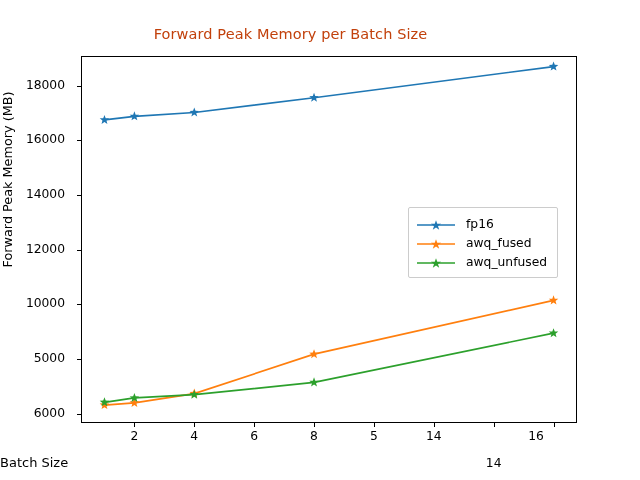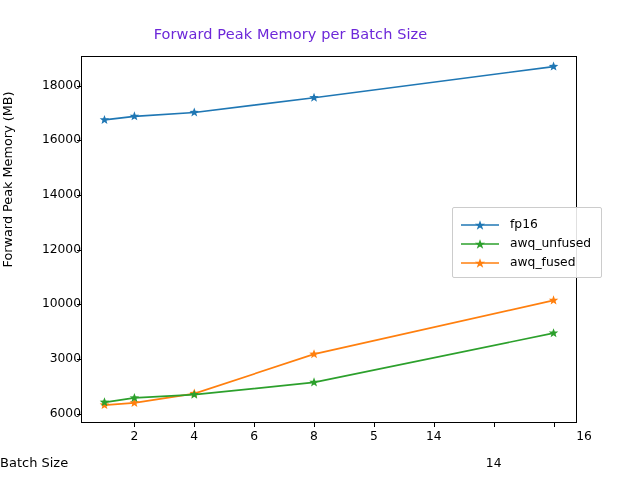--- a/index.html
+++ b/index.html
@@ -20,21 +20,21 @@
     height: 480px;
     background: #ffffff;
   }
   #chart-title {
     position: absolute;
     left: 0;
     top: 26px;
     width: 581px;
     text-align: center;
     font-size: 14.5px;
-    color: #6d28d9;
+    color: #c2410c;
     letter-spacing: 0.1px;
   }
   
   #plot-area {
     position: absolute;
     left: 81px;
     top: 56px;
     width: 496px;
     height: 367px;
     border: 1.1px solid #000000;
@@ -59,21 +59,21 @@
   #xlabel {
     position: absolute;
     left: 0;
     top: 455px;
     width: 640px;
     text-align: left;
     font-size: 13px;
   }
   .ytick-label {
     position: absolute;
-    right: 0;
+    right: 16px;
     width: 60px;
     text-align: right;
     font-size: 12.3px;
     transform: translateY(-8px);
   }
   .ytick-mark {
     position: absolute;
     width: 4px;
     height: 1px;
     background: #000000;
@@ -102,21 +102,21 @@
   }
   #xticks-wrap {
     position: absolute;
     left: 0;
     top: 423px;
     width: 640px;
     height: 30px;
   }
   #legend {
     position: absolute;
-    left: 452px;
+    left: 408px;
     top: 207px;
     width: 150px;
     border: 1px solid #cccccc;
     border-radius: 2px;
     background: rgba(255,255,255,0.88);
     padding: 6px 8px 6px 7px;
     box-sizing: border-box;
   }
   .legend-row {
     display: flex;
@@ -141,21 +141,21 @@
 <div id="figure">
 
   <div id="chart-title">Forward Peak Memory per Batch Size</div>
 
   <div id="ylabel">Forward Peak Memory (MB)</div>
   <div id="xlabel">Batch Size</div>
 
   <div id="yticks-wrap">
       <div class="ytick-label" style="top: 413.798px; text-align: right;">6000</div>
       <div class="ytick-mark" style="top: 413.798px; left: 64px;"></div>
-      <div class="ytick-label" style="top: 359.116px;">3000</div>
+      <div class="ytick-label" style="top: 359.116px;">5000</div>
       <div class="ytick-mark" style="top: 359.116px; left: 64px;"></div>
       <div class="ytick-label" style="top: 304.434px;">10000</div>
       <div class="ytick-mark" style="top: 304.434px; left: 64px;"></div>
       <div class="ytick-label" style="top: 249.753px;">12000</div>
       <div class="ytick-mark" style="top: 249.753px; left: 64px;"></div>
       <div class="ytick-label" style="top: 195.071px;">14000</div>
       <div class="ytick-mark" style="top: 195.071px; left: 64px;"></div>
       <div class="ytick-label" style="top: 140.39px;">16000</div>
       <div class="ytick-mark" style="top: 140.39px; left: 64px;"></div>
       <div class="ytick-label" style="top: 85.7079px;">18000</div>
@@ -169,21 +169,21 @@
       <div class="xtick-label" style="left: 254.152px;">6</div>
       <div class="xtick-mark" style="left: 254.152px;"></div>
       <div class="xtick-label" style="left: 314.03px;">8</div>
       <div class="xtick-mark" style="left: 314.03px;"></div>
       <div class="xtick-label" style="left: 373.909px;">5</div>
       <div class="xtick-mark" style="left: 373.909px;"></div>
       <div class="xtick-label" style="left: 433.788px;">14</div>
       <div class="xtick-mark" style="left: 433.788px;"></div>
       <div class="xtick-label" style="left: 493.667px; margin-top: 27px;">14</div>
       <div class="xtick-mark" style="left: 493.667px;"></div>
-      <div class="xtick-label" style="left: 584px;">16</div>
+      <div class="xtick-label" style="left: 536px;">16</div>
       <div class="xtick-mark" style="left: 553.545px;"></div>
     </div>
 
   <div id="plot-area">
     <svg id="plot-svg" width="494" height="365">
         <polyline points="22.45,62.88 52.39,59.33 112.27,55.50 232.03,40.74 471.55,9.57" fill="none" stroke="#1f77b4" stroke-width="1.7"></polyline>
         <path d="M22.45 57.88 L23.69 61.18 L27.21 61.34 L24.45 63.53 L25.39 66.93 L22.45 64.98 L19.52 66.93 L20.46 63.53 L17.70 61.34 L21.22 61.18 Z" fill="#1f77b4"></path>
         <path d="M52.39 54.33 L53.63 57.63 L57.15 57.78 L54.39 59.98 L55.33 63.37 L52.39 61.43 L49.46 63.37 L50.40 59.98 L47.64 57.78 L51.16 57.63 Z" fill="#1f77b4"></path>
         <path d="M112.27 50.50 L113.51 53.80 L117.03 53.96 L114.27 56.15 L115.21 59.55 L112.27 57.60 L109.33 59.55 L110.28 56.15 L107.52 53.96 L111.04 53.80 Z" fill="#1f77b4"></path>
         <path d="M232.03 35.74 L233.26 39.04 L236.79 39.19 L234.03 41.39 L234.97 44.78 L232.03 42.84 L229.09 44.78 L230.03 41.39 L227.28 39.19 L230.80 39.04 Z" fill="#1f77b4"></path>
@@ -209,30 +209,30 @@
         <svg width="40" height="14">
             <line x1="1" y1="7" x2="39" y2="7" stroke="#1f77b4" stroke-width="1.6"></line>
             <path d="M20 2.2 L21.25 5.85 L25.1 5.85 L22 8.1 L23.2 11.8 L20 9.5 L16.8 11.8 L18 8.1 L14.9 5.85 L18.75 5.85 Z" fill="#1f77b4"></path>
           </svg>
       </span>
       <span class="legend-label">fp16</span>
     </div>
     <div class="legend-row">
       <span class="legend-swatch">
         <svg width="40" height="14">
+            <line x1="1" y1="7" x2="39" y2="7" stroke="#ff7f0e" stroke-width="1.6"></line>
+            <path d="M20 2.2 L21.25 5.85 L25.1 5.85 L22 8.1 L23.2 11.8 L20 9.5 L16.8 11.8 L18 8.1 L14.9 5.85 L18.75 5.85 Z" fill="#ff7f0e"></path>
+          </svg>
+      </span>
+      <span class="legend-label">awq_fused</span>
+    </div>
+    <div class="legend-row">
+      <span class="legend-swatch">
+        <svg width="40" height="14">
             <line x1="1" y1="7" x2="39" y2="7" stroke="#2ca02c" stroke-width="1.6"></line>
             <path d="M20 2.2 L21.25 5.85 L25.1 5.85 L22 8.1 L23.2 11.8 L20 9.5 L16.8 11.8 L18 8.1 L14.9 5.85 L18.75 5.85 Z" fill="#2ca02c"></path>
           </svg>
       </span>
       <span class="legend-label">awq_unfused</span>
     </div>
-    <div class="legend-row">
-      <span class="legend-swatch">
-        <svg width="40" height="14">
-            <line x1="1" y1="7" x2="39" y2="7" stroke="#ff7f0e" stroke-width="1.6"></line>
-            <path d="M20 2.2 L21.25 5.85 L25.1 5.85 L22 8.1 L23.2 11.8 L20 9.5 L16.8 11.8 L18 8.1 L14.9 5.85 L18.75 5.85 Z" fill="#ff7f0e"></path>
-          </svg>
-      </span>
-      <span class="legend-label">awq_fused</span>
-    </div>
   </div>
 
 </div>
 
 </body></html>

